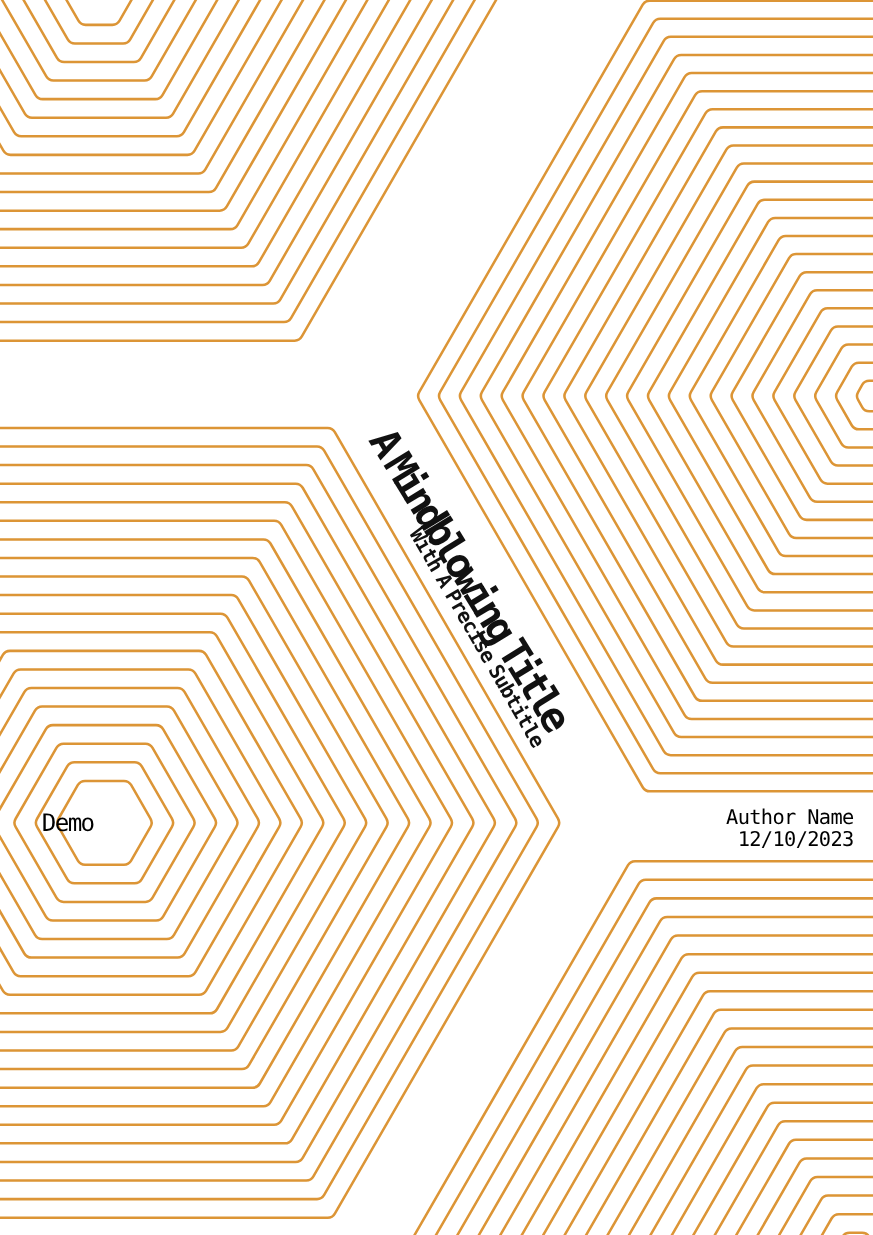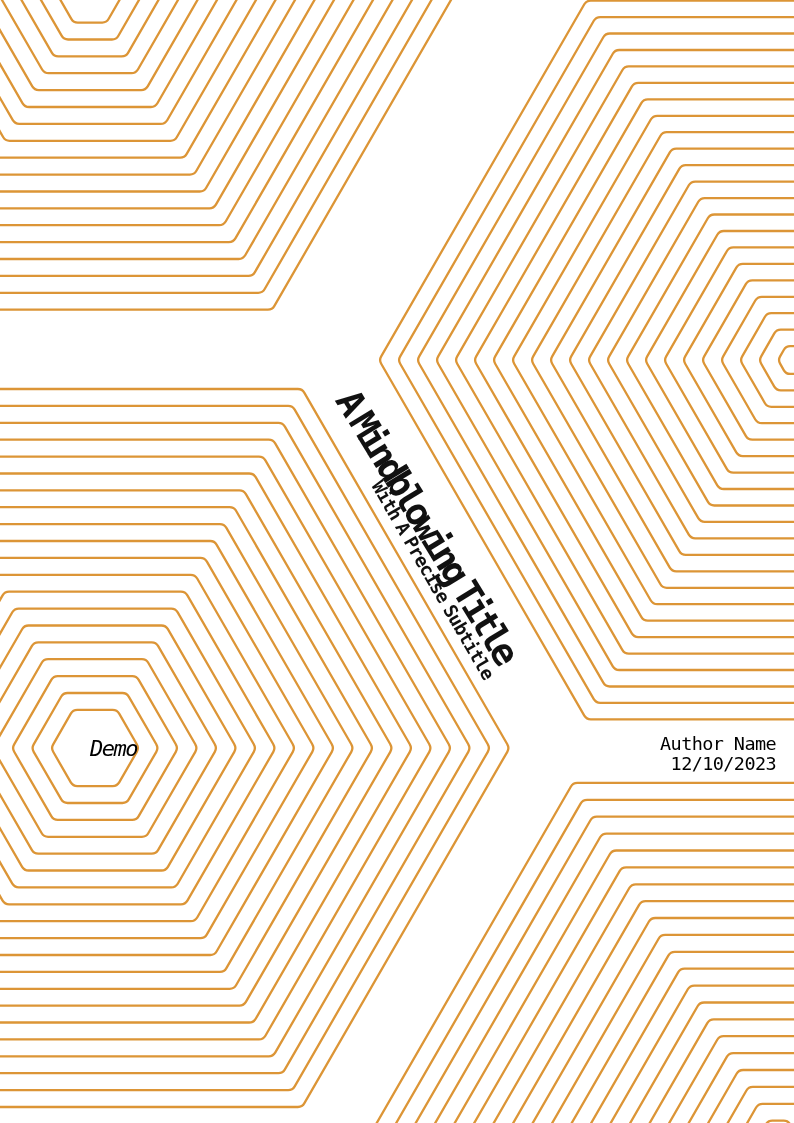--- a/index.html
+++ b/index.html
@@ -47,29 +47,28 @@
     font-weight: 700;
     font-size: 18.5px;
     line-height: 1;
     letter-spacing: -0.8px;
     word-spacing: -4px;
     white-space: nowrap;
     color: #111;
   }
   .badge {
     position: absolute;
-    left: 66px;
+    left: 38px;
     top: 737px;
     width: 95px;
-    text-align: center;
+    text-align: left;
     font-size: 22px;
     font-weight: 400;
     letter-spacing: -1.5px;
     line-height: 1.1;
-    font-style: italic;
   }
   .author-block {
     position: absolute;
     right: 18px;
     top: 734px;
     text-align: right;
     font-size: 18.5px;
     font-weight: 400;
     letter-spacing: -0.6px;
     line-height: 19.5px;

